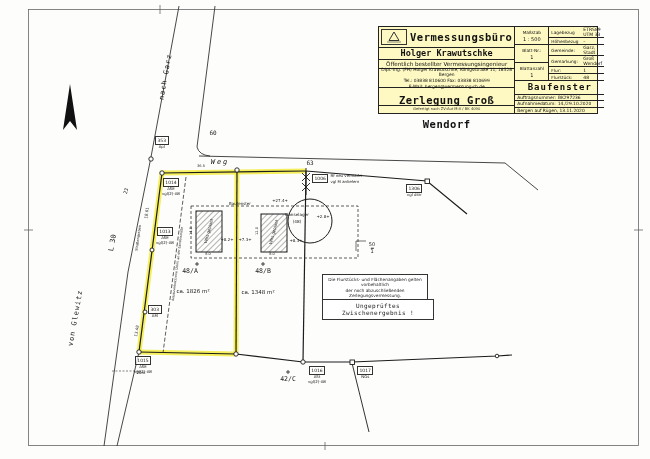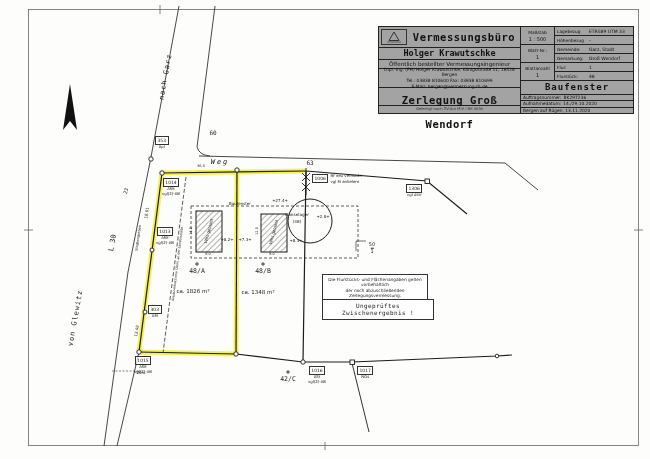--- a/index.html
+++ b/index.html
@@ -19,22 +19,22 @@
   .pt .pid{font-size:4.5px;border:0.7px solid #333;padding:0.5px 1.5px;background:rgba(255,255,255,.75);}
   .pt .ps{font-size:3.9px;}
   .pt.horiz{flex-direction:row;align-items:flex-start;gap:2px;}
   .pt.horiz .col{display:flex;flex-direction:column;gap:1px;}
 
   
   .note{position:absolute;border:0.9px solid #333;background:#fff;text-align:center;
         color:#1b1b1b;padding:1.5px 2px;line-height:1.3;}
 
   
-  .tb{position:absolute;left:378px;top:26px;width:256px;height:88px;border:1.1px solid #222;
-      display:flex;background:#a3a3a3;color:#111;}
+  .tb{position:absolute;left:378px;top:26px;width:220px;height:88px;border:1.1px solid #222;
+      display:flex;background:#fef9c3;color:#111;}
   .tbL{width:142px;border-right:1px solid #222;display:flex;flex-direction:column;}
   .tbL>div{border-bottom:1px solid #222;}
   .tbL>div:last-child{border-bottom:none;}
   .r1{height:22px;display:flex;align-items:center;gap:3px;padding:1px 2px;}
   .logo{width:26px;height:16px;border:0.9px solid #333;display:flex;align-items:center;justify-content:center;}
   .office{flex:1;text-align:center;font-family:"DejaVu Sans Mono",monospace;font-size:10.5px;font-weight:bold;letter-spacing:.5px;}
   .r2{height:12px;font-family:"DejaVu Sans Mono",monospace;font-size:8.5px;font-weight:bold;text-align:center;line-height:11px;}
   .r3{height:9px;font-size:5.6px;text-align:center;line-height:8px;}
   .r4{height:19px;font-size:4.4px;text-align:center;display:flex;flex-direction:column;justify-content:center;gap:1px;}
   .r5{height:18px;font-family:"DejaVu Sans Mono",monospace;font-size:10.5px;font-weight:bold;text-align:center;line-height:24px;letter-spacing:.5px;}
@@ -149,21 +149,21 @@
 
   <div class="lbl mono" style="left:220px;top:162px;font-size:7px;letter-spacing:2px;font-style:italic;">Weg</div>
   <div class="lbl mono" style="left:310px;top:163px;font-size:6px;">63</div>
   <div class="lbl mono" style="left:166px;top:77px;font-size:7px;letter-spacing:1px;transform:translate(-50%,-50%) rotate(-80deg);">nach Garz</div>
   <div class="lbl mono" style="left:113px;top:243px;font-size:7px;transform:translate(-50%,-50%) rotate(-80deg);">L 30</div>
   <div class="lbl mono" style="left:76px;top:318px;font-size:7px;letter-spacing:1px;transform:translate(-50%,-50%) rotate(-80deg);">von Glewitz</div>
   <div class="lbl" style="left:139px;top:238px;font-size:3.5px;transform:translate(-50%,-50%) rotate(-82deg);">Straßengraben</div>
   <div class="lbl mono" style="left:213px;top:133px;font-size:6px;">60</div>
   <div class="lbl mono" style="left:126px;top:191px;font-size:5px;transform:translate(-50%,-50%) rotate(-75deg);">23</div>
 
-  <div class="lbl mono" style="left:197px;top:271px;font-size:6.5px;">48/A</div>
+  <div class="lbl mono" style="left:190px;top:271px;font-size:6.5px;">48/A</div>
   <div class="lbl" style="left:193px;top:292px;font-size:5.5px;">ca. 1826 m²</div>
   <div class="lbl mono" style="left:263px;top:271px;font-size:6.5px;">48/B</div>
   <div class="lbl" style="left:258px;top:293px;font-size:5.5px;">ca. 1348 m²</div>
   <div class="lbl mono" style="left:288px;top:379px;font-size:6.5px;">42/C</div>
   <div class="lbl" style="left:372px;top:248px;font-size:5px;display:flex;flex-direction:column;align-items:center;line-height:1.1;">
     <span>50</span>
     <span style="border-top:0.7px solid #222;padding-top:0.5px;">1</span>
   </div>
 
   <div class="lbl" style="left:209px;top:231px;font-size:4px;transform:translate(-50%,-50%) rotate(-75deg);">Whs geplant</div>

